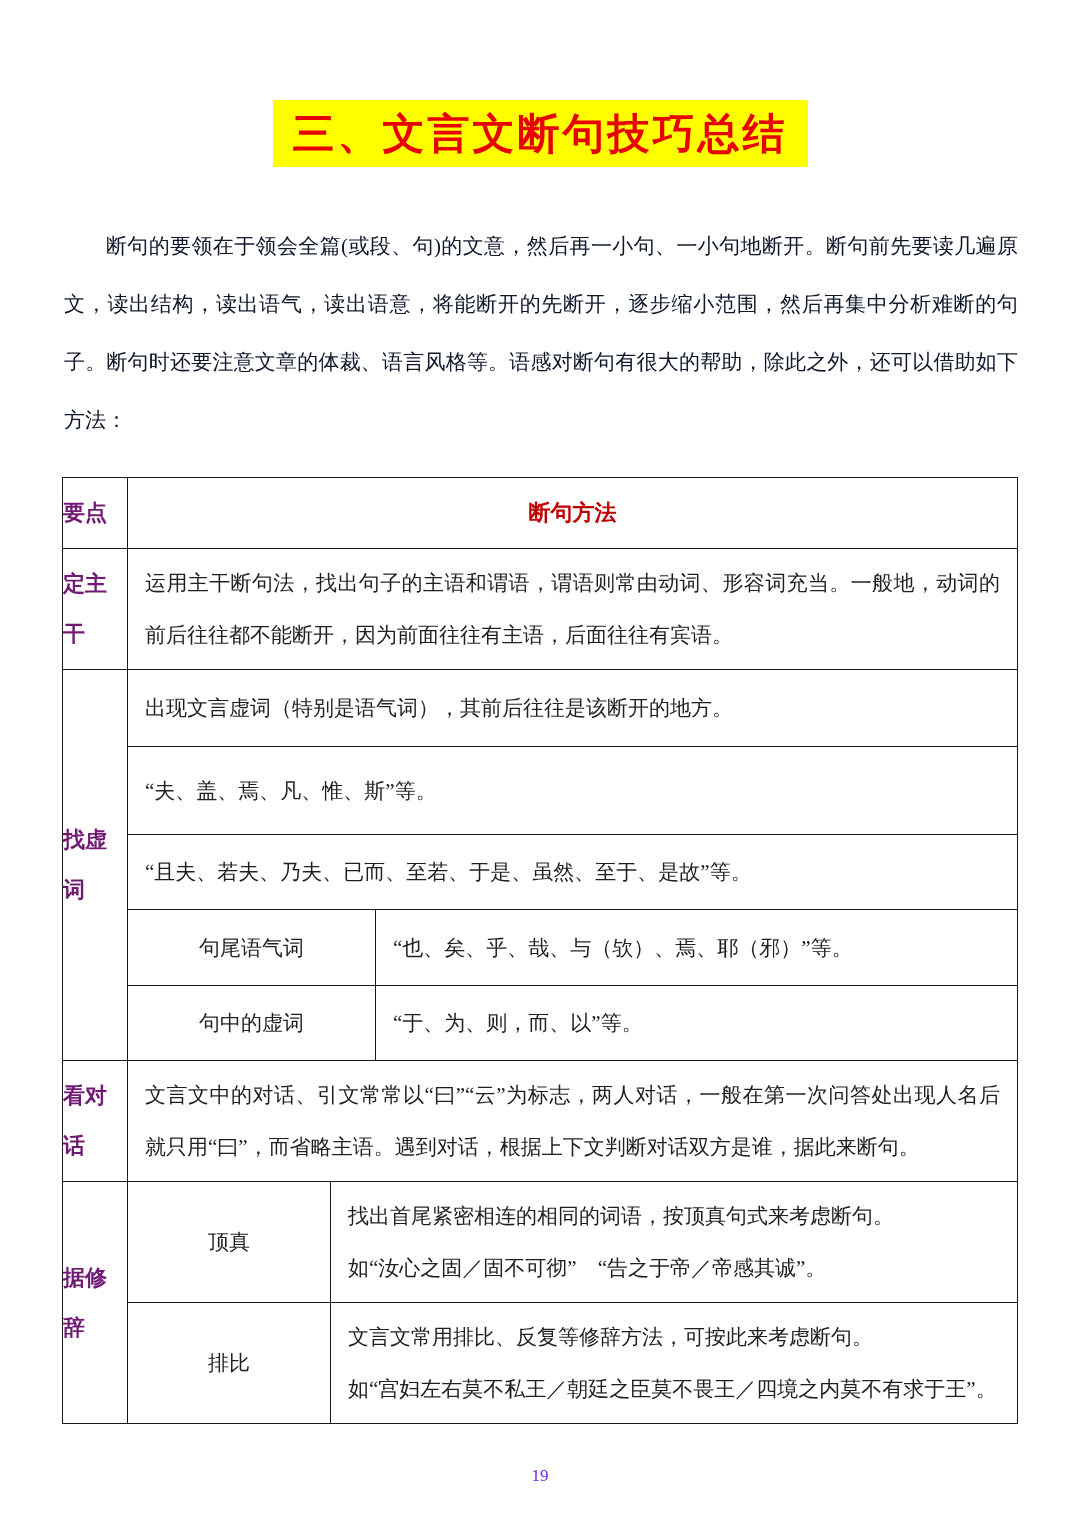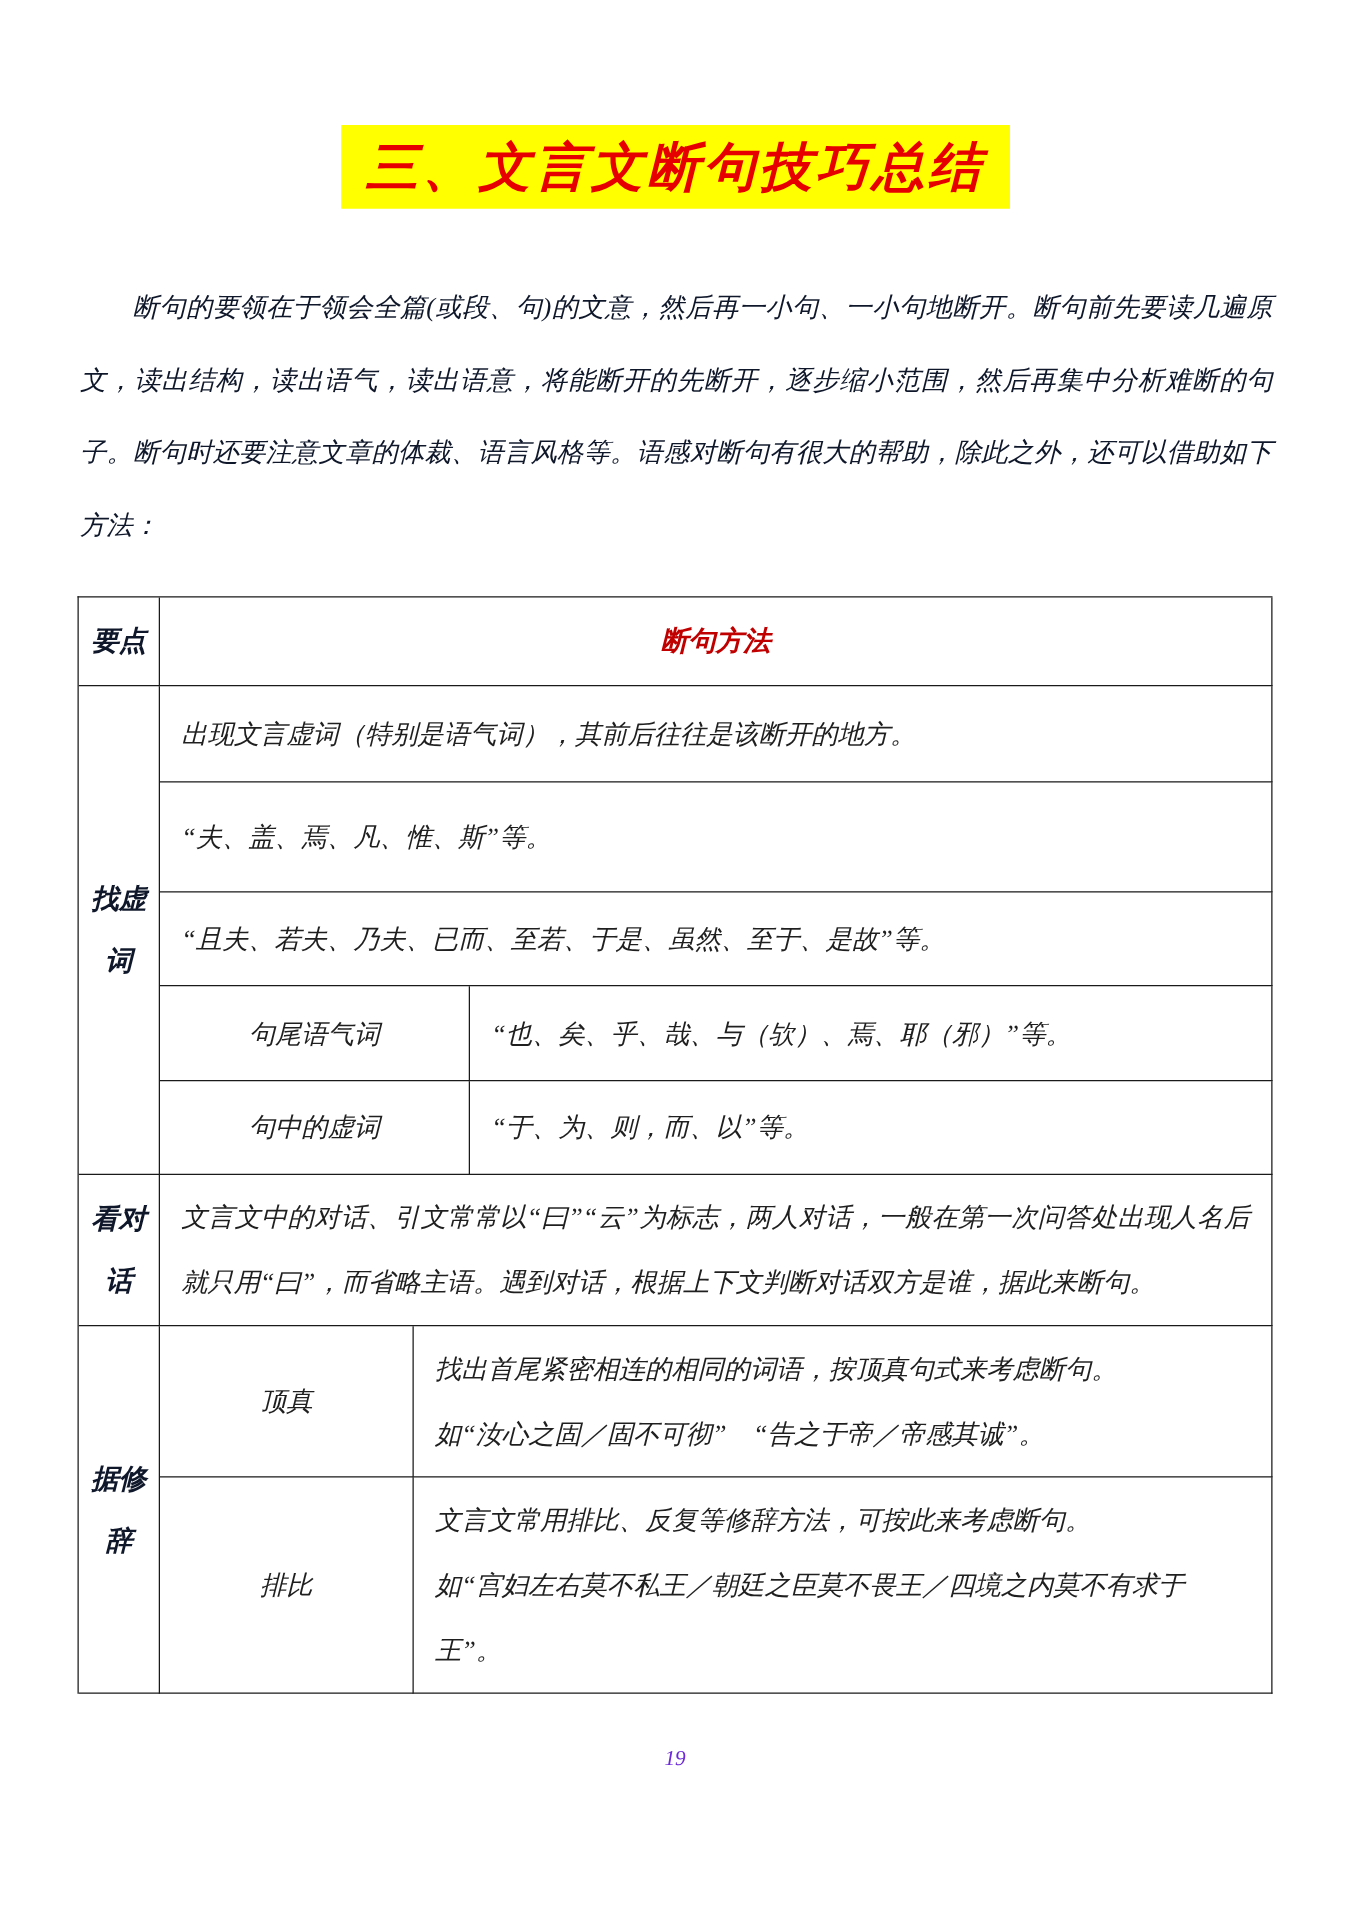--- a/index.html
+++ b/index.html
@@ -1,19 +1,19 @@
 <!DOCTYPE html>
 <html><head>
 <meta charset="utf-8">
 <style>
   * { margin:0; padding:0; box-sizing:border-box; }
   html,body { background:#ffffff; }
   body { width:1080px; font-family:"Liberation Serif", serif; color:#1f1f1f; }
   .page {
-    position:relative; width:1080px; height:1527px; background:#ffffff; overflow:hidden;font-style:italic;
+    position:relative; width:1080px; height:1527px; background:#ffffff; overflow:hidden;
   }
   .title-row { text-align:center; padding-top:100px; }
   .title {
     display:inline-block;
     background:#ffff00;
     color:#e60000;
     font-family:"Liberation Sans", sans-serif;
     font-weight:bold;
     font-size:42px;
     line-height:1.0;
@@ -36,22 +36,21 @@
     border-left:1px solid #1a1a1a;
   }
   .trow { display:flex; }
   .cell {
     display:flex; flex-direction:column; justify-content:center;
     border-right:1px solid #1a1a1a;
     border-bottom:1px solid #1a1a1a;
   }
   .keycell {
     flex:0 0 65px; width:65px;
-    text-align:center;
-    color:#0f172a;
+    color:#701a75;
     font-family:"Liberation Sans", sans-serif;
     font-weight:bold;
     font-size:22px;
     line-height:50px;
     white-space:pre-line;
   }
   .head {
     color:#c00000;
     font-family:"Liberation Sans", sans-serif;
     font-weight:bold;
@@ -108,20 +107,25 @@
 
   <p class="intro">断句的要领在于领会全篇(或段、句)的文意，然后再一小句、一小句地断开。断句前先要读几遍原文，读出结构，读出语气，读出语意，将能断开的先断开，逐步缩小范围，然后再集中分析难断的句子。断句时还要注意文章的体裁、语言风格等。语感对断句有很大的帮助，除此之外，还可以借助如下方法：</p>
 
   <div class="tbl">
 
     <div class="trow">
       <div class="cell keycell h71">要点</div>
       <div class="cell flexfill head">断句方法</div>
     </div>
 
+    <div class="trow">
+      <div class="cell keycell">定主
+干</div>
+      <div class="cell flexfill content h115">运用主干断句法，找出句子的主语和谓语，谓语则常由动词、形容词充当。一般地，动词的前后往往都不能断开，因为前面往往有主语，后面往往有宾语。</div>
+    </div>
 
     <div class="trow">
       <div class="cell keycell">找虚
 词</div>
       <div class="rightcol">
         <div class="cell content single h77">出现文言虚词（特别是语气词），其前后往往是该断开的地方。</div>
         <div class="subrow">
           <div class="stack">
             <div class="cell content single h88">“夫、盖、焉、凡、惟、斯”等。</div>
             <div class="cell content single h75">“且夫、若夫、乃夫、已而、至若、于是、虽然、至于、是故”等。</div>

